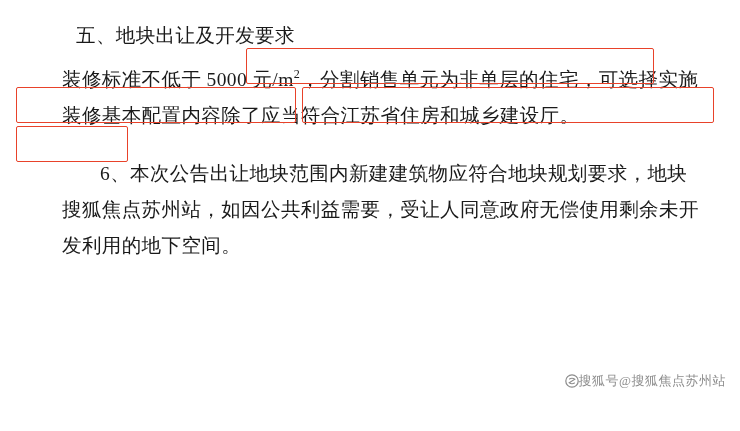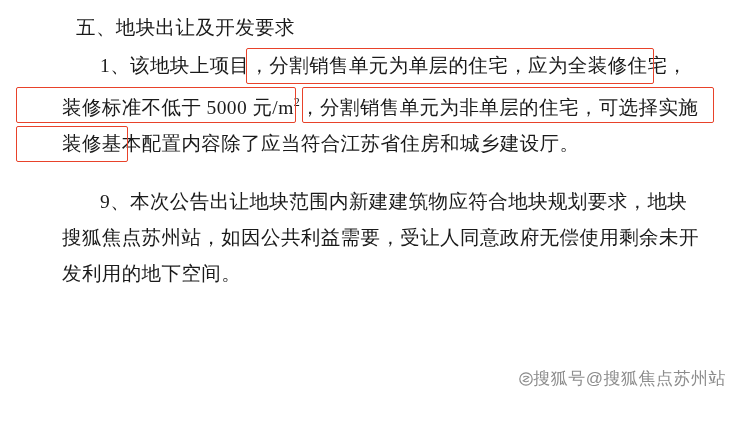--- a/index.html
+++ b/index.html
@@ -13,21 +13,21 @@
     font-family: "Liberation Serif", "DejaVu Serif", serif;
     color: #1a1a1a;
     overflow: hidden;
     position: relative;
   }
   .page {
     position: relative;
     width: 740px;
     height: 398px;
     box-sizing: border-box;
-    padding: 4px 28px 0 62px;
+    padding: 12px 28px 0 62px;
   }
   .para {
     font-size: 19.5px;
     line-height: 36px;
     letter-spacing: 0.4px;
     text-align: justify;
     margin: 0;
   }
   .heading {
     margin-top: 6px;
@@ -53,22 +53,22 @@
   }
   .rb1 { left: 246px; top: 48px;  width: 408px; height: 36px; }
   .rb2 { left: 16px;  top: 87px;  width: 280px; height: 36px; }
   .rb3 { left: 302px; top: 87px;  width: 412px; height: 36px; }
   .rb4 { left: 16px;  top: 126px; width: 112px; height: 36px; }
 
   .watermark {
     position: absolute;
     right: 14px;
     bottom: 8px;
-    font-family: Liberation Sans, sans-serif;
-    font-size: 17px;
+    font-family: Liberation Serif, serif;
+    font-size: 13px;
     color: #8c8c8c;
     display: flex;
     align-items: center;
     letter-spacing: 0.5px;
   }
   .wm-logo {
     display: inline-block;
     width: 14px;
     height: 14px;
     position: relative;
@@ -79,32 +79,29 @@
     vertical-align: super;
   }
 </style>
 </head>
 <body>
 
 <div class="page">
 
   <p class="para heading">五、地块出让及开发要求</p>
 
-  <p class="para body-para indent">
-    <span>1、该地块上项目，分割销售单元为单层的住宅，应为全装修住宅，</span>
-  </p>
 
   <p class="para hang">
     <span>装修标准不低于 5000 元/m</span><span class="sup">2</span><span>，分割销售单元为非单层的住宅，可选择实施</span>
   </p>
 
 
   <p class="para hang">装修基本配置内容除了应当符合江苏省住房和城乡建设厅。</p>
 
-  <p class="para indent" style="margin-top:22px;">9、本次公告出让地块范围内新建建筑物应符合地块规划要求，地块</p>
+  <p class="para indent" style="margin-top:22px;">6、本次公告出让地块范围内新建建筑物应符合地块规划要求，地块</p>
   <p class="para hang">搜狐焦点苏州站，如因公共利益需要，受让人同意政府无偿使用剩余未开</p>
   <p class="para hang">发利用的地下空间。</p>
 
   <div class="redbox rb1"></div>
   <div class="redbox rb2"></div>
   <div class="redbox rb3"></div>
   <div class="redbox rb4"></div>
 
   <div class="watermark">
     <span class="wm-logo">

